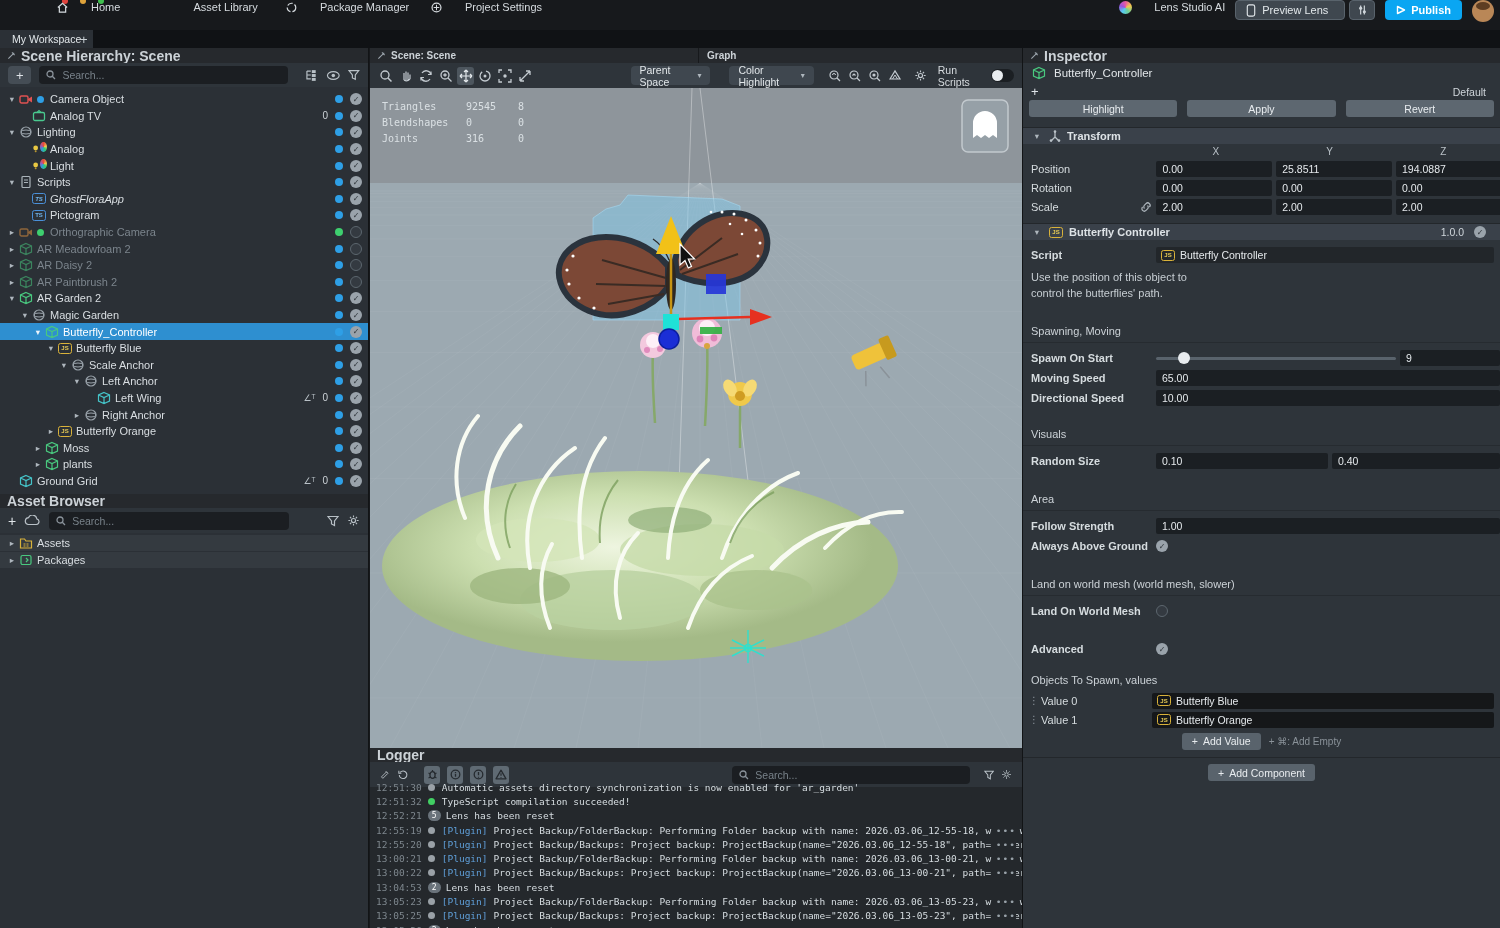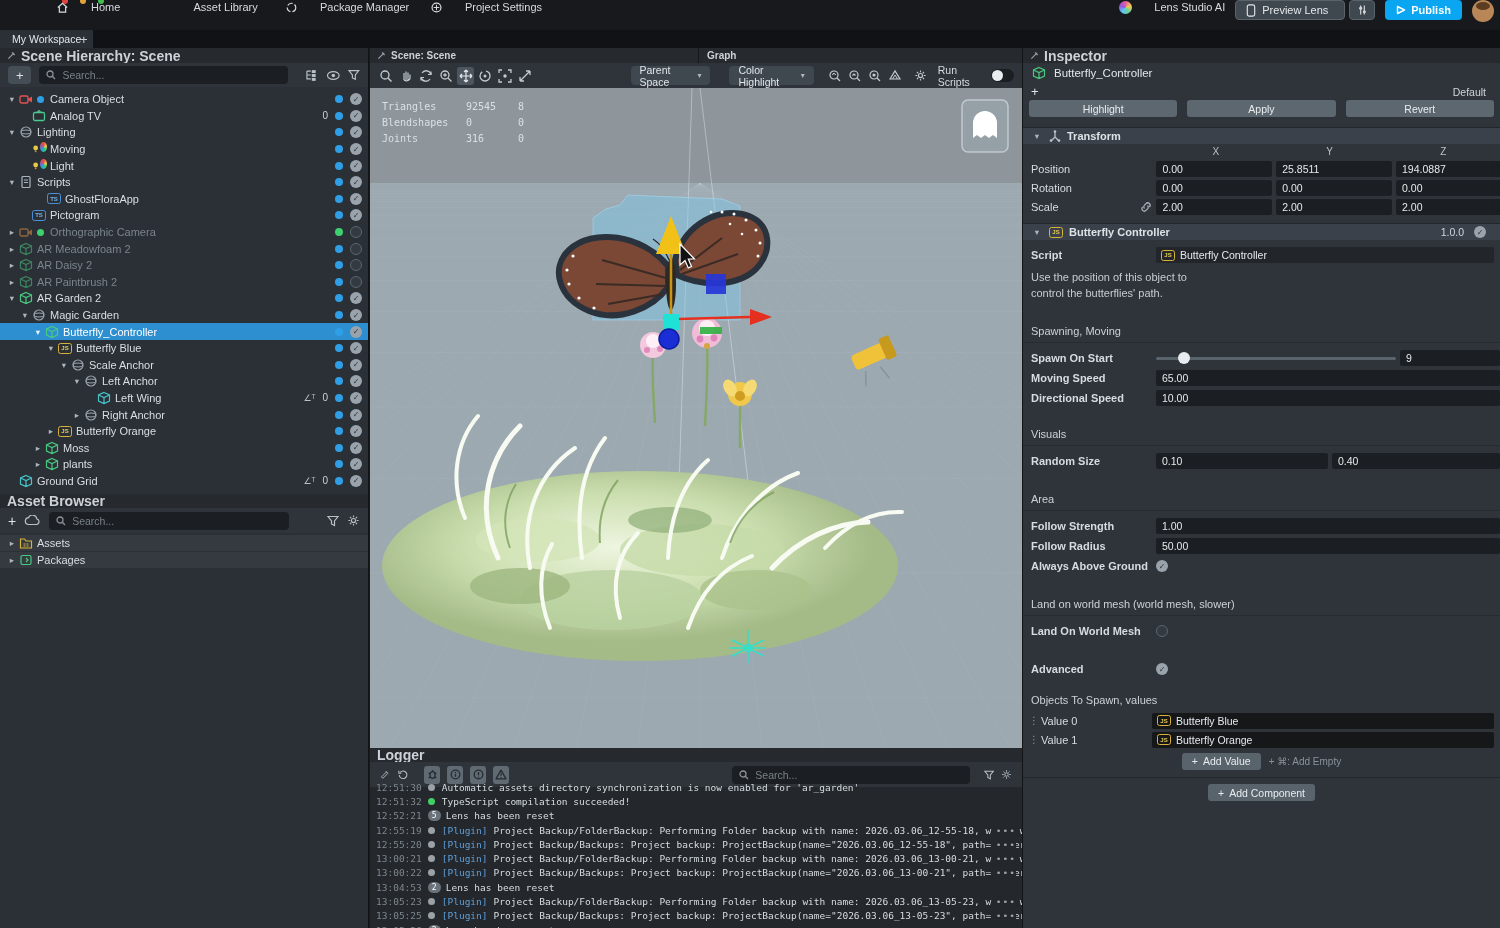--- a/index.html
+++ b/index.html
@@ -318,21 +318,21 @@
       </div>
       <div class="trow" style="padding-left: 19px;">
         <span class="chev"></span>
         <span class="ticon">
           <svg width="14" height="14" viewBox="0 0 14 14">
             <circle cx="7" cy="5.5" r="3.6" fill="#e9c842"></circle>
             <rect x="5.6" y="9.2" width="2.8" height="2.6" rx="1" fill="#b9962f"></rect>
           </svg>
           <span class="wheel"></span>
         </span>
-        <span class="tlabel">Moving</span>
+        <span class="tlabel">Analog</span>
         <span class="rctl">
           <span class="dot blue"></span>
           <span class="chk">✓</span>
         </span>
       </div>
       <div class="trow" style="padding-left: 19px;">
         <span class="chev"></span>
         <span class="ticon">
           <svg width="14" height="14" viewBox="0 0 14 14">
             <circle cx="7" cy="5.5" r="3.6" fill="#e9c842"></circle>
@@ -353,21 +353,21 @@
             <rect x="3" y="1.5" width="8" height="11" rx="1" fill="none" stroke="#aab3ba" stroke-width="1.2"></rect>
             <path d="M5 5 h4 M5 7.5 h4" stroke="#aab3ba" stroke-width="1"></path>
           </svg>
         </span>
         <span class="tlabel">Scripts</span>
         <span class="rctl">
           <span class="dot blue"></span>
           <span class="chk">✓</span>
         </span>
       </div>
-      <div class="trow" style="padding-left: 34px;">
+      <div class="trow" style="padding-left: 19px; font-style: italic;">
         <span class="chev"></span>
         <span class="ticon">
           <span class="fbox ts">TS</span>
         </span>
         <span class="tlabel">GhostFloraApp</span>
         <span class="rctl">
           <span class="dot blue"></span>
           <span class="chk">✓</span>
         </span>
       </div>
@@ -1186,24 +1186,20 @@
     </div>
 
     <div class="group" style="margin-top:14px">
         <span>Area</span>
       </div>
     <div class="frow">
       <span class="flab">Follow Strength</span>
       <span class="vbox fbox-full" style="flex:1">1.00</span>
     </div>
     <div class="frow">
-      <span class="flab">Follow Radius</span>
-      <span class="vbox fbox-full" style="flex:1">50.00</span>
-    </div>
-    <div class="frow">
       <span class="flab">Always Above Ground</span>
       <span class="chk">✓</span>
     </div>
 
     <div class="group" style="margin-top:14px">
         <span>Land on world mesh (world mesh, slower)</span>
       </div>
     <div class="frow">
       <span class="flab">Land On World Mesh</span>
       <span class="chk off"></span>

